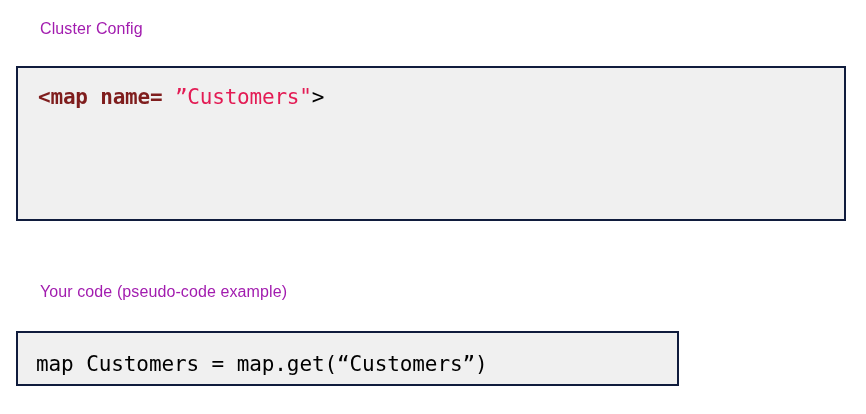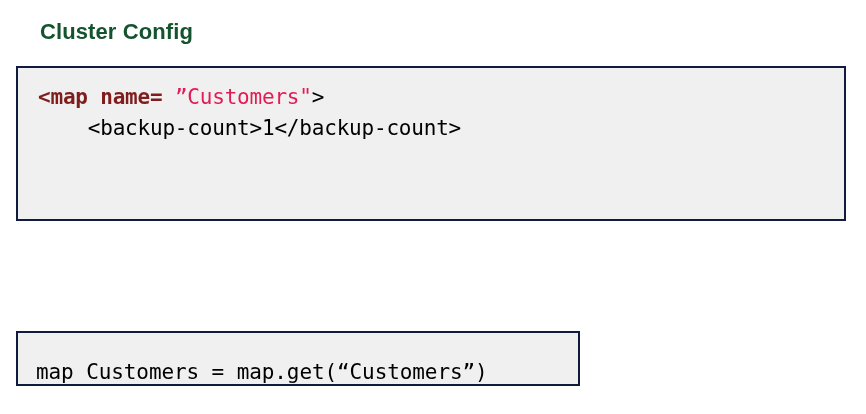--- a/index.html
+++ b/index.html
@@ -17,23 +17,23 @@
   }
 
   .page {
     position: absolute;
     inset: 0;
     padding: 0;
   }
 
   .section-heading {
     font-family: "Liberation Sans", sans-serif;
-    font-size: 22px;
-    font-weight: 700;
-    color: #14532d;
+    font-size: 16px;
+    font-weight: 400;
+    color: #a21caf;
     letter-spacing: 0.1px;
     line-height: 1;
   }
 
   #cluster-config-heading {
     position: absolute;
     left: 40px;
     top: 21px;
   }
 
@@ -55,23 +55,23 @@
     left: 16px;
     top: 66px;
     width: 830px;
     height: 155px;
     padding: 14px 0 14px 20px;
   }
 
   #your-code-code {
     left: 16px;
     top: 331px;
-    width: 564px;
+    width: 663px;
     height: 55px;
-    padding: 24px 0 12px 18px;
+    padding: 16px 0 12px 18px;
   }
 
   .code-line {
     font-family: "DejaVu Sans Mono", "Liberation Mono", monospace;
     font-size: 21px;
     line-height: 31px;
     white-space: pre;
     color: #000000;
     letter-spacing: -0.2px;
   }
@@ -96,21 +96,21 @@
 </style>
 </head>
 <body>
 
 <div class="page">
 
   <div class="section-heading" id="cluster-config-heading">Cluster Config</div>
 
   <div class="code-box" id="cluster-config-code">
     <div class="code-line"><span class="tok-tag">&lt;map name= </span><span class="tok-string">”Customers"</span><span class="tok-plain">&gt;</span></div>
-    <div class="code-line"><span class="tok-plain">    &lt;backup-count&gt;1&lt;/backup-count&gt;</span></div>
   </div>
 
+  <div class="section-heading" id="your-code-heading">Your code (pseudo-code example)</div>
 
   <div class="code-box" id="your-code-code">
     <div class="code-line"><span class="tok-plain">map Customers = map.get(“Customers”)</span></div>
   </div>
 
 </div>
 
 </body></html>

